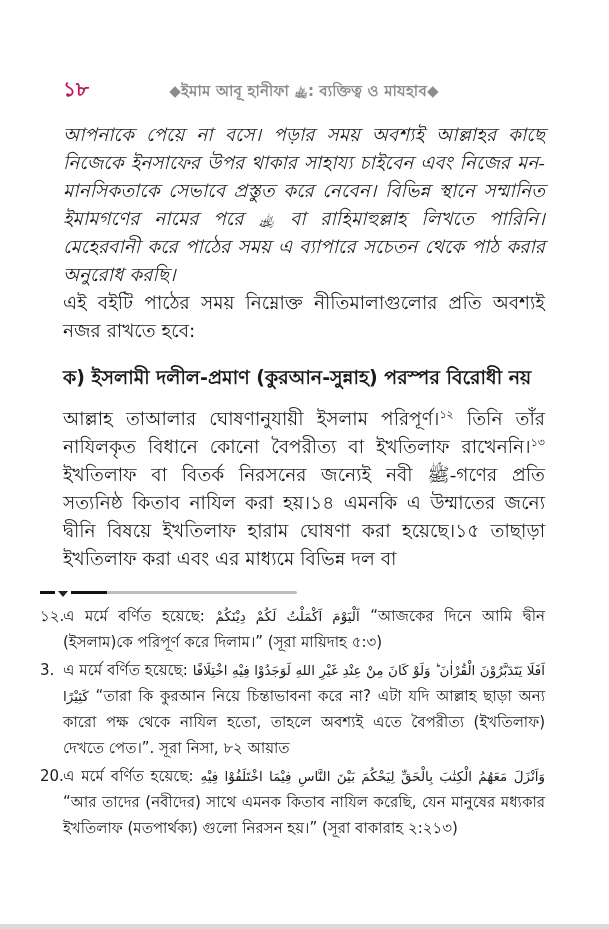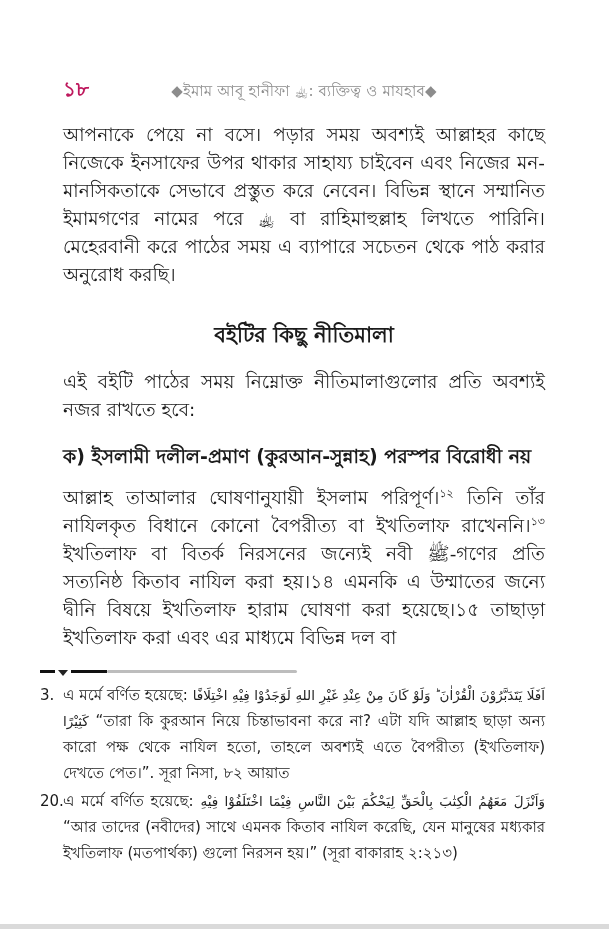--- a/index.html
+++ b/index.html
@@ -6,25 +6,25 @@
   body{
     width:609px;height:929px;position:relative;overflow:hidden;
     background:#ffffff;color:#1b1b1b;
     font-family:"DejaVu Sans","Liberation Sans",sans-serif;
   }
   .page{padding:74px 64px 0 63px;}
 
   
   .header{display:flex;align-items:baseline;margin-bottom:14px;}
   .page-num{color:#be185d;font-weight:bold;font-size:20px;width:70px;flex:0 0 auto;}
-  .header-title{flex:1;text-align:center;color:#8c8c8c;font-size:15px;letter-spacing:.2px;white-space:nowrap;}
+  .header-title{flex:1;text-align:center;color:#8c8c8c;font-size:15px;letter-spacing:.2px;white-space:nowrap;font-weight:bold;}
 
   
   .para{font-size:18.5px;line-height:28px;text-align:justify;margin:0 0 0 0;}
-  #para1{margin-top:6px;}
+  #para1{margin-top:6px;font-style:italic;}
   .section-heading{font-weight:bold;font-size:21px;text-align:center;margin:30px 0 14px 0;}
   #para2{margin-bottom:18px;}
   .subheading{font-weight:bold;font-size:19px;margin:0 0 10px 0;text-align:left;}
   sup.fnref{font-size:11px;line-height:0;vertical-align:super;}
 
   
   .fn-sep{display:flex;align-items:center;height:6px;margin:16px 0 8px -23px;}
   .fn-sep .dash{width:15px;height:3px;background:#111;}
   .fn-sep .arrow{width:0;height:0;margin:3px 3px 0 3px;
     border-left:5px solid transparent;border-right:5px solid transparent;border-top:6px solid #222;}
@@ -45,37 +45,39 @@
 <div class="page">
 
   <div class="header">
     <span class="page-num">১৮</span>
     <span class="header-title">◆ইমাম আবূ হানীফা ﵀: ব্যক্তিত্ব ও মাযহাব◆</span>
     <span style="width:70px;flex:0 0 auto;"></span>
   </div>
 
   <p class="para" id="para1">আপনাকে পেয়ে না বসে। পড়ার সময় অবশ্যই আল্লাহর কাছে নিজেকে ইনসাফের উপর থাকার সাহায্য চাইবেন এবং নিজের মন-মানসিকতাকে সেভাবে প্রস্তুত করে নেবেন। বিভিন্ন স্থানে সম্মানিত ইমামগণের নামের পরে ﵀ বা রাহিমাহুল্লাহ লিখতে পারিনি। মেহেরবানী করে পাঠের সময় এ ব্যাপারে সচেতন থেকে পাঠ করার অনুরোধ করছি।</p>
 
-  <h2 class="section-heading">বইটির কিছু নীতিমালা</h2>
 
   <p class="para" id="para2">এই বইটি পাঠের সময় নিম্নোক্ত নীতিমালাগুলোর প্রতি অবশ্যই নজর রাখতে হবে:</p>
 
   <h3 class="subheading">ক) ইসলামী দলীল-প্রমাণ (কুরআন-সুন্নাহ) পরস্পর বিরোধী নয়</h3>
 
   <p class="para" id="para3"><span>আল্লাহ তাআলার ঘোষণানুযায়ী ইসলাম পরিপূর্ণ।</span><sup class="fnref">১২</sup><span> তিনি তাঁর নাযিলকৃত বিধানে কোনো বৈপরীত্য বা ইখতিলাফ রাখেননি।</span><sup class="fnref">১৩</sup><span> ইখতিলাফ বা বিতর্ক নিরসনের জন্যেই নবী ﷺ-গণের প্রতি সত্যনিষ্ঠ কিতাব নাযিল করা হয়।১৪ এমনকি এ উম্মাতের জন্যে দ্বীনি বিষয়ে ইখতিলাফ হারাম ঘোষণা করা হয়েছে।১৫ তাছাড়া ইখতিলাফ করা এবং এর মাধ্যমে বিভিন্ন দল বা</span></p>
 
   <div class="fn-sep">
     <span class="dash"></span>
     <span class="arrow"></span>
     <span class="black-line"></span>
     <span class="gray-line"></span>
   </div>
 
   <div class="footnotes">
 
+    <div class="fn">
+      <span class="fn-num">১২.</span><span>এ মর্মে বর্ণিত হয়েছে: </span><span class="ar">اَلْيَوْمَ اَكْمَلْتُ لَكُمْ دِيْنَكُمْ</span><span> “আজকের দিনে আমি দ্বীন (ইসলাম)কে পরিপূর্ণ করে দিলাম।” (সূরা মায়িদাহ ৫:৩)</span>
+    </div>
 
     <div class="fn">
       <span class="fn-num">3.</span><span>এ মর্মে বর্ণিত হয়েছে: </span><span class="ar">اَفَلَا يَتَدَبَّرُوْنَ الْقُرْاٰنَ ؕ وَلَوْ كَانَ مِنْ عِنْدِ غَيْرِ اللهِ لَوَجَدُوْا فِيْهِ اخْتِلَافًا كَثِيْرًا</span><span> “তারা কি কুরআন নিয়ে চিন্তাভাবনা করে না? এটা যদি আল্লাহ ছাড়া অন্য কারো পক্ষ থেকে নাযিল হতো, তাহলে অবশ্যই এতে বৈপরীত্য (ইখতিলাফ) দেখতে পেত।”. সূরা নিসা, ৮২ আয়াত</span>
     </div>
 
     <div class="fn">
       <span class="fn-num">20.</span><span>এ মর্মে বর্ণিত হয়েছে: </span><span class="ar">وَاَنْزَلَ مَعَهُمُ الْكِتٰبَ بِالْحَقِّ لِيَحْكُمَ بَيْنَ النَّاسِ فِيْمَا اخْتَلَفُوْا فِيْهِ</span><span> “আর তাদের (নবীদের) সাথে এমনক কিতাব নাযিল করেছি, যেন মানুষের মধ্যকার ইখতিলাফ (মতপার্থক্য) গুলো নিরসন হয়।” (সূরা বাকারাহ ২:২১৩)</span>
     </div>
 
   </div>

